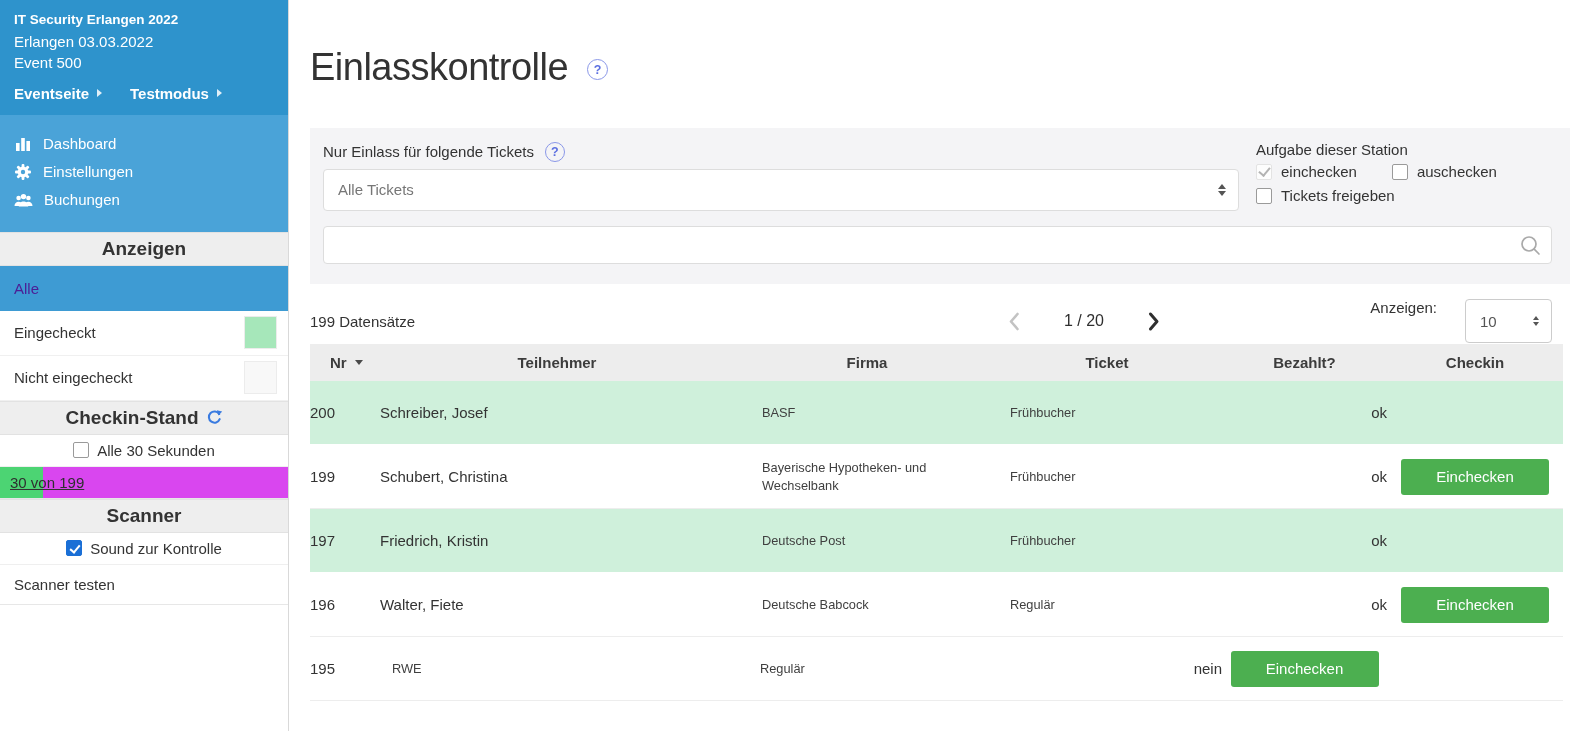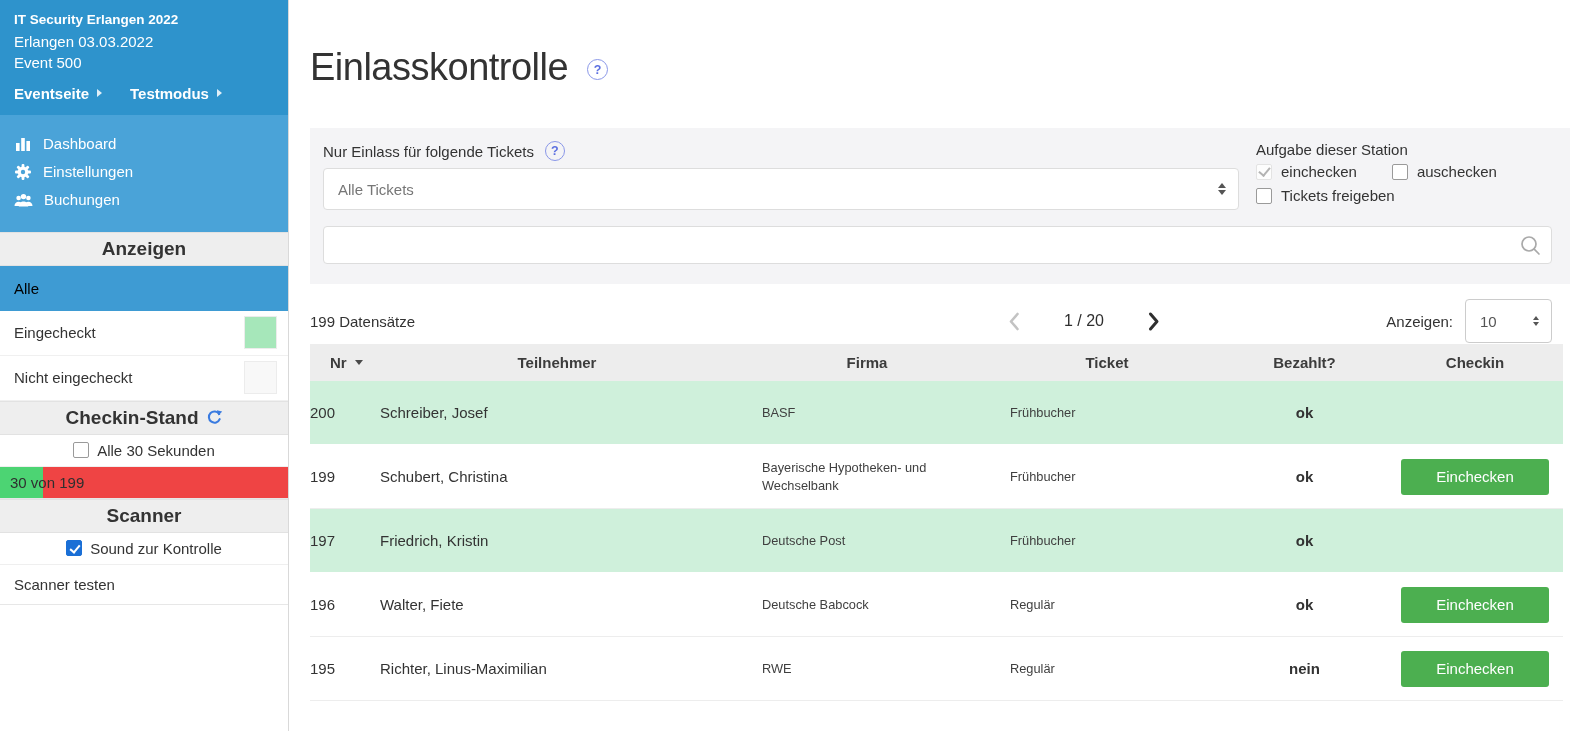--- a/index.html
+++ b/index.html
@@ -18,46 +18,46 @@
     border-top:4px solid transparent; border-bottom:4px solid transparent; margin-left:8px; }
   .sb-nav { background:var(--sidebar-nav,#4aa3d8); padding:15px 0 18px; }
   .nav-item { display:flex; align-items:center; gap:11px; color:#fff; font-size:15px;
     padding:5px 14px; cursor:pointer; }
   .nav-item svg { flex:none; }
   .sb-section-title { background:#eeeeee; border-top:1px solid #e2e2e2; border-bottom:1px solid #e2e2e2;
     text-align:center; font-weight:bold; font-size:19px; color:#333; padding:5px 0;
     display:flex; align-items:center; justify-content:center; gap:7px; }
   .filter-row { display:flex; align-items:center; height:45px; padding:0 11px 0 14px;
     font-size:15px; border-bottom:1px solid #f0f0f0; cursor:pointer; }
-  .filter-row.selected { background:var(--selected-filter,#3e9bd3); color:#000000; border-bottom:none; }
+  .filter-row.selected { background:var(--selected-filter,#3e9bd3); color:#4c1d95; border-bottom:none; }
   .swatch { margin-left:auto; width:33px; height:33px; border:1px solid #ececec; }
   .cb-row { display:flex; align-items:center; justify-content:center; gap:8px; font-size:15px;
     padding:7px 0; border-bottom:1px solid #efefef; cursor:pointer; }
   .cb { width:16px; height:16px; border:1px solid #9a9a9a; background:#fff; border-radius:2px;
     position:relative; flex:none; display:inline-block; }
   .cb.checked { background:var(--check-blue,#1a6fd6); border-color:var(--check-blue,#1a6fd6); }
   .cb.checked::after { content:""; position:absolute; left:5px; top:1.5px; width:4px; height:8px;
     border:solid #fff; border-width:0 2px 2px 0; transform:rotate(40deg); }
   .cb.graycheck { border-color:#e3e3e3; background:#fdfdfd; }
   .cb.graycheck::after { content:""; position:absolute; left:4px; top:0; width:5px; height:9px;
     border:solid #b3b3b3; border-width:0 2px 2px 0; transform:rotate(40deg); }
-  .progress { position:relative; height:32px; background:#ef4444; border-bottom:1px solid #e7e7e7; }
+  .progress { position:relative; height:32px; background:#d946ef; border-bottom:1px solid #e7e7e7;text-decoration:underline; }
   .progress-fill { position:absolute; left:0; top:0; bottom:0; background:var(--progress-fill,#4cd473); }
   .progress-text { position:relative; line-height:32px; padding-left:10px; font-size:15px; color:#2f2f2f; }
   .scanner-test { padding:11px 14px; font-size:15px; border-bottom:1px solid #e7e7e7; cursor:pointer; }
 
   
   .main { flex:1; padding-left:21px; }
   .page-head { display:flex; align-items:center; gap:19px; margin-top:41px; height:52px; }
   .page-title { font-size:38px; font-weight:400; color:#333; letter-spacing:-0.5px; }
   .help-circle { width:21px; height:21px; border:1px solid #8a97e8; border-radius:50%;
     color:#5b6fe0; font-size:12.5px; font-weight:bold; display:flex; align-items:center;
     justify-content:center; margin-top:5px; cursor:pointer; flex:none; }
   .panel { background:#f4f4f6; margin-top:35px; padding:13px 18px 20px 13px; }
-  .panel-top { display:flex; }
+  .panel-top { display:flex;align-items:center; }
   .tickets-col { flex:1; margin-right:17px; }
   .field-label { font-size:15px; color:#333; display:flex; align-items:center; gap:11px; margin-bottom:7px; }
   .fake-select { position:relative; height:42px; background:#fff; border:1px solid #ddd;
     border-radius:4px; display:flex; align-items:center; padding:0 30px 0 14px;
     font-size:15px; color:#767676; cursor:pointer; }
   .stepper { position:absolute; right:12px; top:50%; transform:translateY(-50%);
     display:flex; flex-direction:column; gap:2px; }
   .stepper i { width:0; height:0; border-left:4px solid transparent; border-right:4px solid transparent; }
   .stepper .up { border-bottom:5px solid #555; }
   .stepper .down { border-top:5px solid #555; }
@@ -71,21 +71,21 @@
   .search-input { width:100%; height:38px; border:1px solid #ddd; border-radius:4px;
     padding:0 44px 0 12px; font-size:15px; color:#333; background:#fff; outline:none; }
   .search-icon { position:absolute; right:10px; top:8px; cursor:pointer; }
 
   .toolbar { display:flex; align-items:center; margin-top:19px; height:36px; padding-right:18px; }
   .records { font-size:15px; color:#333; flex:1; }
   .pager { display:flex; align-items:center; gap:42px; position:absolute; left:50%;
     transform:translateX(-50%); margin-left:144px; }
   .toolbar { position:relative; }
   .pager-label { font-size:16px; color:#2f2f2f; }
-  .page-size { display:flex; align-items:center; gap:12px; }
+  .page-size { display:flex; gap:28px; }
   .page-size-label { font-size:15px; color:#333; }
   .page-size-select { position:relative; width:87px; height:44px; background:#fff;
     border:1px solid #ccc; border-radius:4px; display:flex; align-items:center;
     padding:0 24px 0 14px; font-size:15px; color:#555; cursor:pointer; }
   .page-size-select .stepper i { border-left-width:3.5px; border-right-width:3.5px; }
   .page-size-select .stepper .up { border-bottom-width:4.5px; }
   .page-size-select .stepper .down { border-top-width:4.5px; }
 
   .table { margin-top:5px; margin-right:7px; }
   .thead, .trow { display:grid; grid-template-columns:62px 370px 250px 230px 165px 1fr; align-items:center; }
@@ -95,21 +95,21 @@
   .sort-caret { width:0; height:0; border-left:4.5px solid transparent; border-right:4.5px solid transparent;
     border-top:5.5px solid #4a4a4a; }
   .trow { height:64px; background:#fff; border-bottom:1px solid #ededed; }
   .trow.checked { background:var(--checked-row,#cff0db); border-bottom:1px solid #fff; }
   .td { font-size:15px; color:#333; }
   .td-nr { }
   .td-name { padding-left:8px; }
   .td-firma, .td-ticket { font-size:12.8px; color:#3f3f3f; line-height:1.4; padding-right:50px; }
   .td-firma { padding-left:20px; }
   .td-ticket { padding-left:18px; }
-  .td-paid { text-align:center;font-weight:bold; }
+  .td-paid { text-align:right; }
   .td-checkin { display:flex; justify-content:center; }
   .btn-checkin { width:148px; height:36px; background:var(--checkin-button,#4caf50); color:#fff;
     border:none; border-radius:3px; font-size:15px; cursor:pointer;
     font-family:"Liberation Sans","DejaVu Sans",sans-serif; }
 </style>
 </head>
 <body>
 
 <div class="app">
 
@@ -333,21 +333,20 @@
     <div class="td td-name">Walter, Fiete</div>
     <div class="td td-firma">Deutsche Babcock</div>
     <div class="td td-ticket">Regulär</div>
     <div class="td td-paid">ok</div>
     <div class="td td-checkin">
               <button class="btn-checkin">Einchecken</button>
             </div>
   </div>
           <div class="trow">
     <div class="td td-nr">195</div>
-    <div class="td td-name">Richter, Linus-Maximilian</div>
     <div class="td td-firma">RWE</div>
     <div class="td td-ticket">Regulär</div>
     <div class="td td-paid">nein</div>
     <div class="td td-checkin">
               <button class="btn-checkin">Einchecken</button>
             </div>
   </div>
         </div>
     </div>
 

